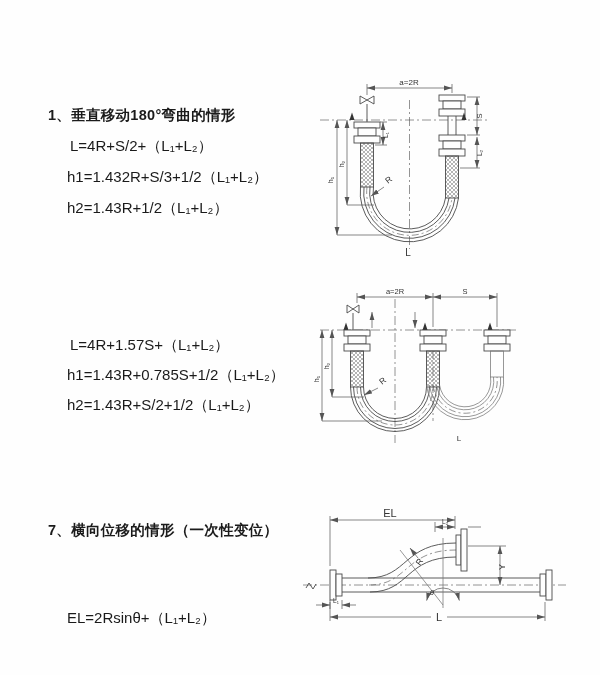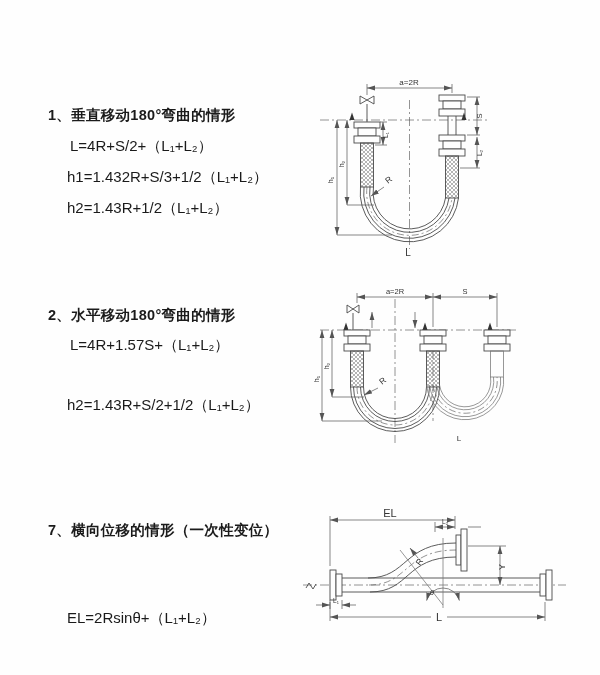--- a/index.html
+++ b/index.html
@@ -25,22 +25,22 @@
 <body>
 
 <div class="page">
 
 
   <div class="sec-heading" style="left:48px;top:106px">1、垂直移动180°弯曲的情形</div>
   <div class="formula" style="left:70px;top:137px">L=4R+S/2+（L₁+L₂）</div>
   <div class="formula" style="left:67px;top:168px">h1=1.432R+S/3+1/2（L₁+L₂）</div>
   <div class="formula" style="left:67px;top:199px">h2=1.43R+1/2（L₁+L₂）</div>
 
-  <div class="sec-heading" style="left:48px;top:306px">2、水平移动180°弯曲的情形</div>
   <div class="formula" style="left:70px;top:336px">L=4R+1.57S+（L₁+L₂）</div>
+  <div class="formula" style="left:67px;top:366px">h1=1.43R+0.785S+1/2（L₁+L₂）</div>
   <div class="formula" style="left:67px;top:396px">h2=1.43R+S/2+1/2（L₁+L₂）</div>
 
   <div class="sec-heading" style="left:48px;top:521px">7、横向位移的情形（一次性变位）</div>
   <div class="formula" style="left:67px;top:609px">EL=2Rsinθ+（L₁+L₂）</div>
 
   <svg style="left:312px;top:72px" width="250" height="190" viewBox="0 0 250 190">
     <defs>
       <marker id="ar1" viewBox="0 0 10 8" refX="10" refY="4" markerWidth="8" markerHeight="6.4" markerUnits="userSpaceOnUse" orient="auto-start-reverse">
         <path d="M0,1 L10,4 L0,7 Z" fill="#555"></path>
       </marker>

